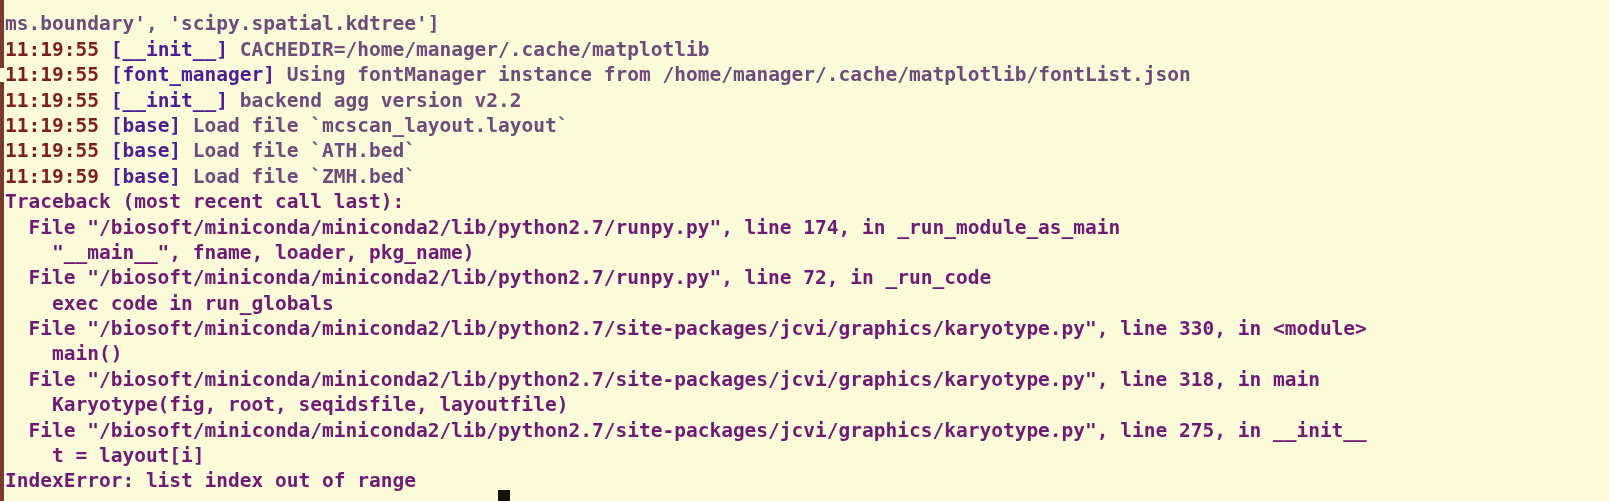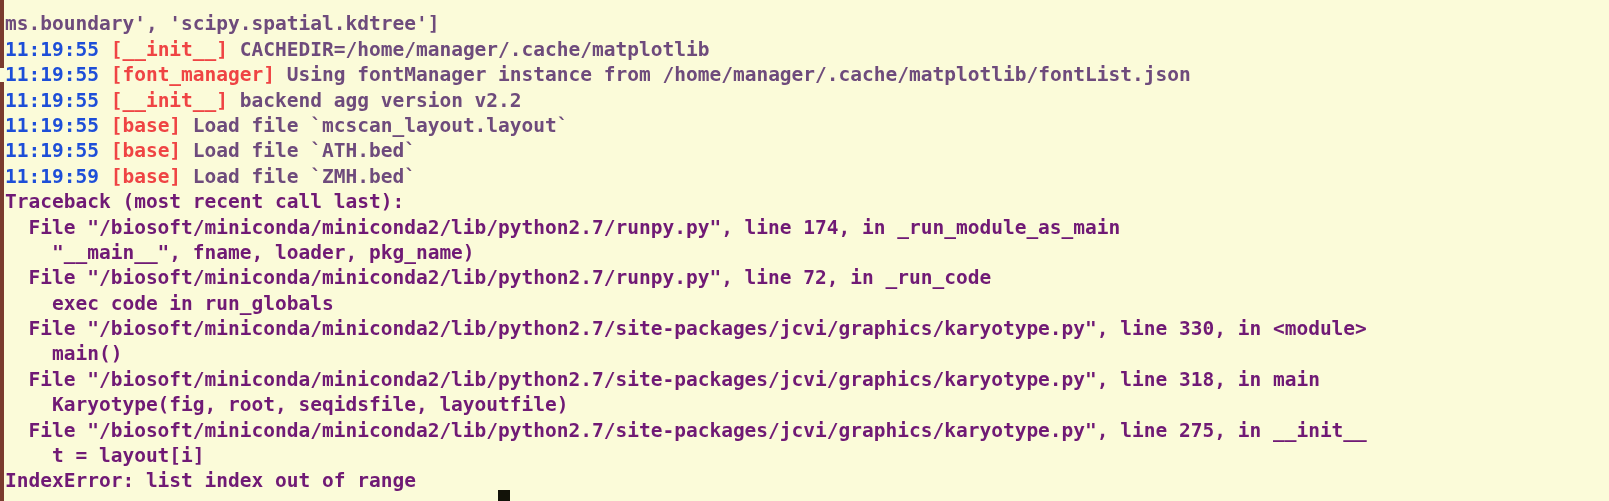--- a/index.html
+++ b/index.html
@@ -41,22 +41,22 @@
     position: absolute;
     left: 5px;
     top: -14px;
     width: 1604px;
     white-space: pre;
   }
   .line {
     height: 25.4px;
     white-space: pre;
   }
-  .ts       { color: #1d4ed8; }
-  .mod      { color: #ef4444; }
+  .ts       { color: #7f1d1d; }
+  .mod      { color: #4c1d95; }
   .msg      { color: #6e4b7c; }
   .tb       { color: #701a75; }
   .cursor {
     position: absolute;
     left: 498px;
     top: 490px;
     width: 12px;
     height: 11px;
     background: #121208;
   }

